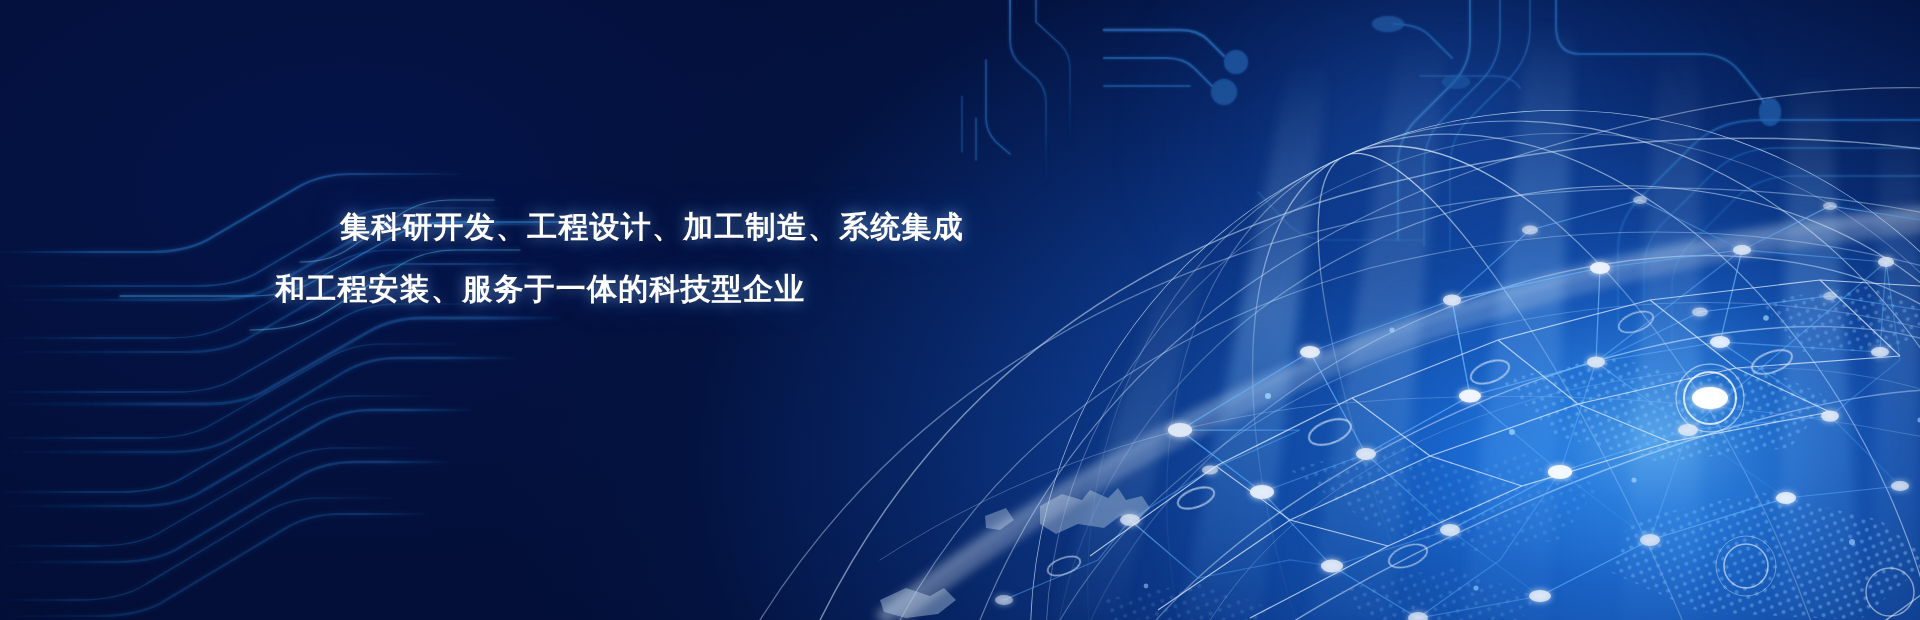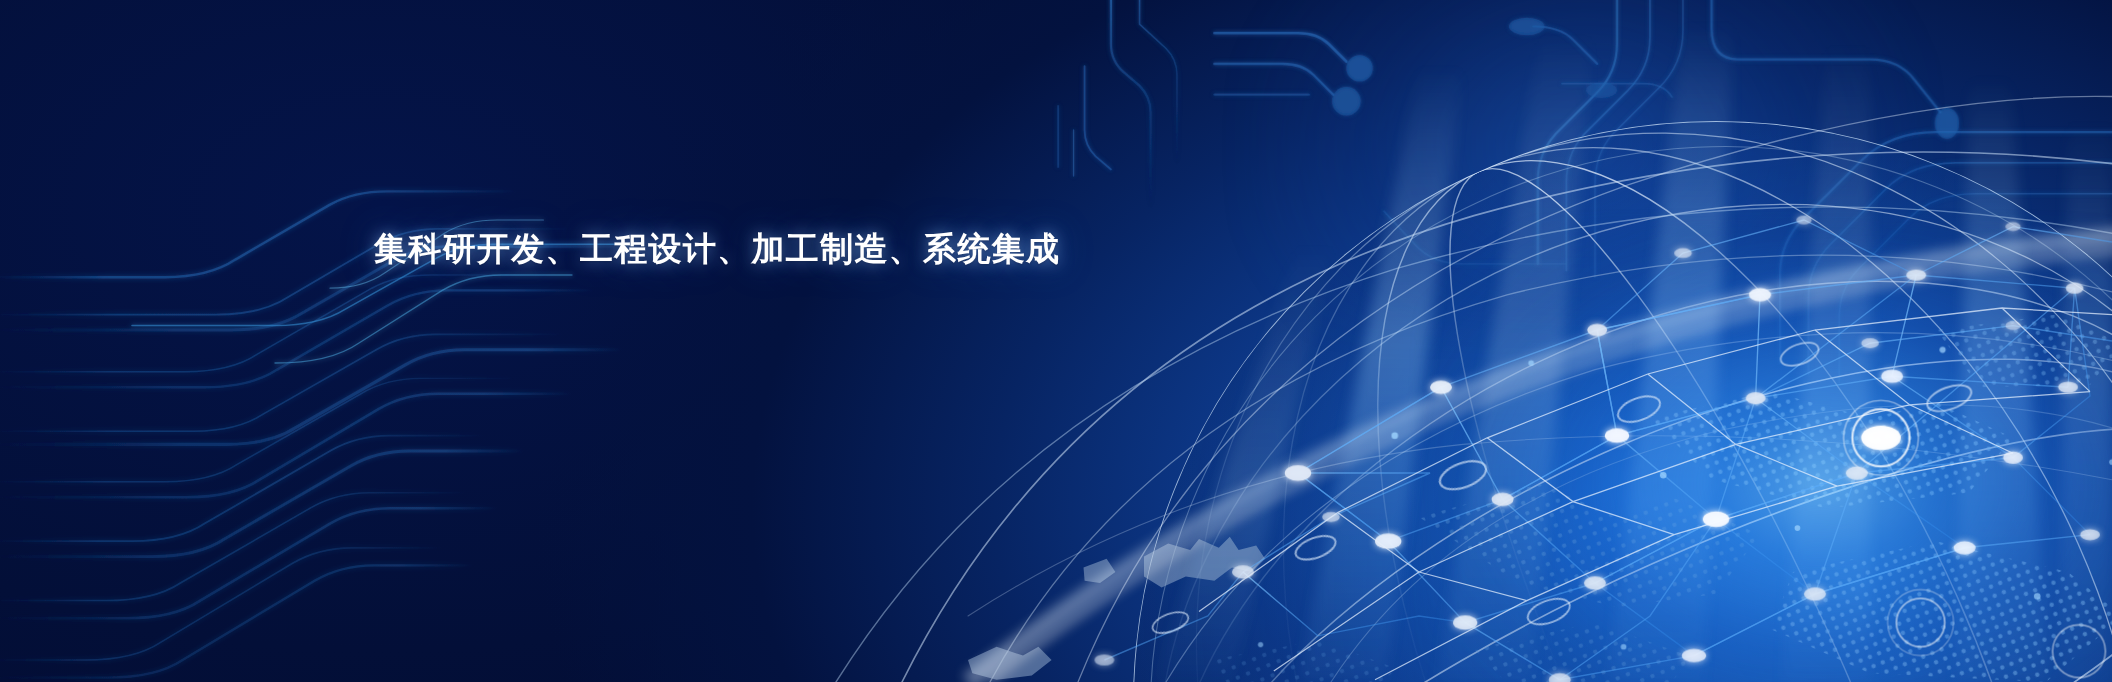--- a/index.html
+++ b/index.html
@@ -431,15 +431,16 @@
         <circle cx="1852" cy="542" r="3" opacity=".65"></circle>
         <circle cx="1476" cy="588" r="2.6" opacity=".6"></circle>
         <circle cx="1146" cy="586" r="2.4" opacity=".55"></circle>
         <circle cx="1920" cy="420" r="2.6" opacity=".6"></circle>
       </g>
     </g>
   </svg>
 
   <div class="copy">
     <div class="headline l1">集科研开发、工程设计、加工制造、系统集成</div>
+    <div class="headline l2">和工程安装、服务于一体的科技型企业</div>
   </div>
 
 </div>
 
 </body></html>

